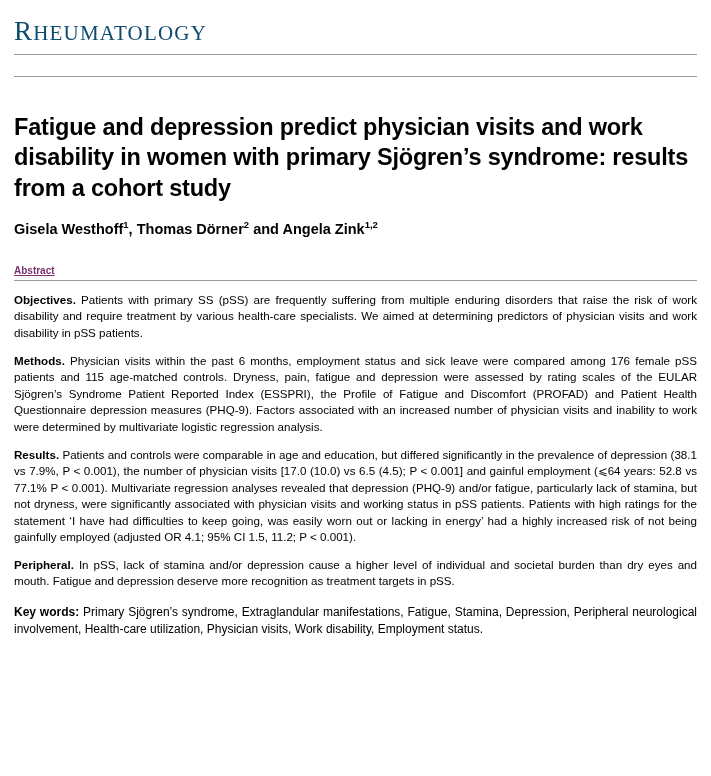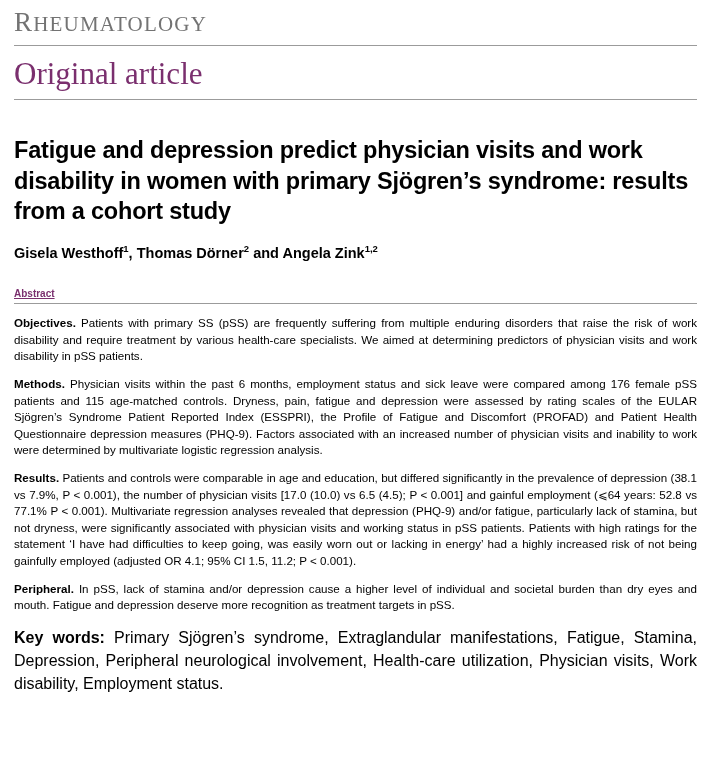--- a/index.html
+++ b/index.html
@@ -17,25 +17,25 @@
   .page {
     position: relative;
     width: 711px;
     height: 776px;
     box-sizing: border-box;
     padding: 0 14px;
   }
 
   
   .masthead {
-    padding-top: 8px;
+    padding-top: 17px;
     font-family: "Liberation Serif", serif;
     font-size: 27px;
     letter-spacing: 1.2px;
-    color: #737373;
+    color: #0c4a6e;
     line-height: 1.1;
   }
   .masthead .small-caps {
     font-size: 21px;
   }
 
   .rule {
     margin-top: 7px;
     border-top: 1px solid #9b9b9b;
     width: 100%;
@@ -108,41 +108,40 @@
     font-size: 11.6px;
     line-height: 1.42;
     text-align: justify;
   }
   .para .lead {
     font-weight: bold;
   }
 
   .keywords {
     margin-top: 14px;
-    font-size: 16px;
+    font-size: 12px;
     line-height: 1.42;
     text-align: justify;
   }
   .keywords .lead {
     font-weight: bold;
   }
 </style>
 </head>
 <body>
 
 <div class="page">
 
   <div class="masthead">
     <span>R</span><span class="small-caps">HEUMATOLOGY</span>
   </div>
 
   <div class="rule"></div>
 
   <div class="type-row">
-    <div class="article-type">Original article</div>
   </div>
 
   <div class="rule2"></div>
 
   <h1 class="title">Fatigue and depression predict physician visits and work disability in women with primary Sjögren’s syndrome: results from a cohort study</h1>
 
   <div class="authors">
     <span>Gisela Westhoff</span><sup>1</sup>,
     <span>Thomas Dörner</span><sup>2</sup> and
     <span>Angela Zink</span><sup>1,2</sup>

